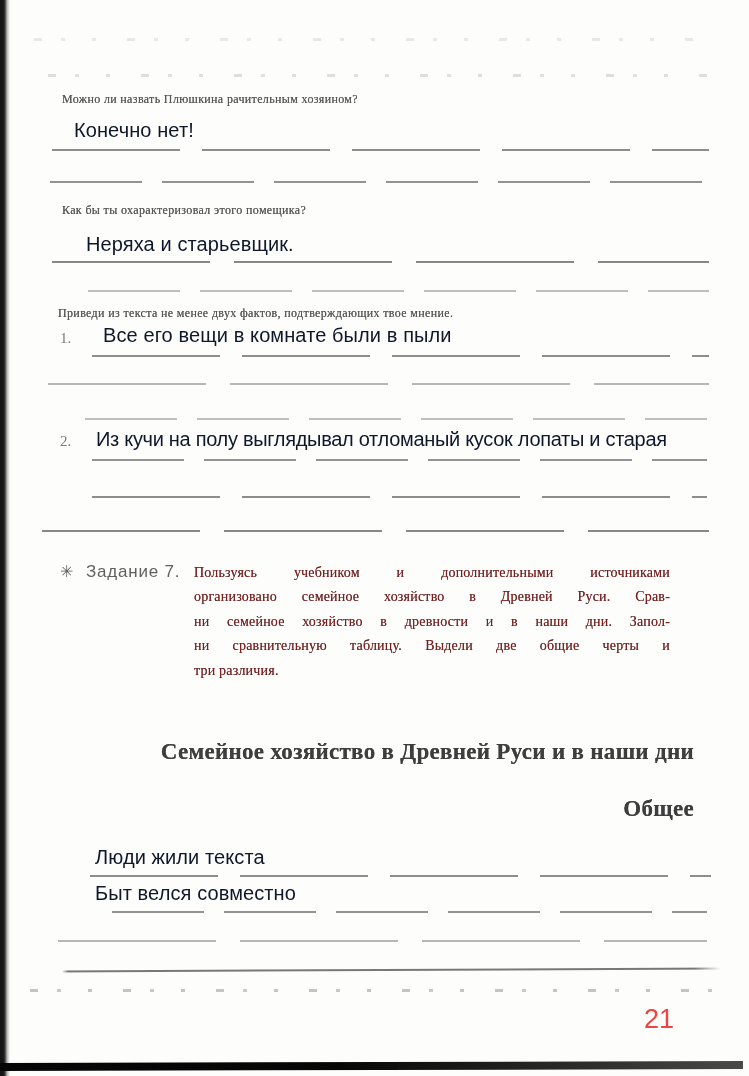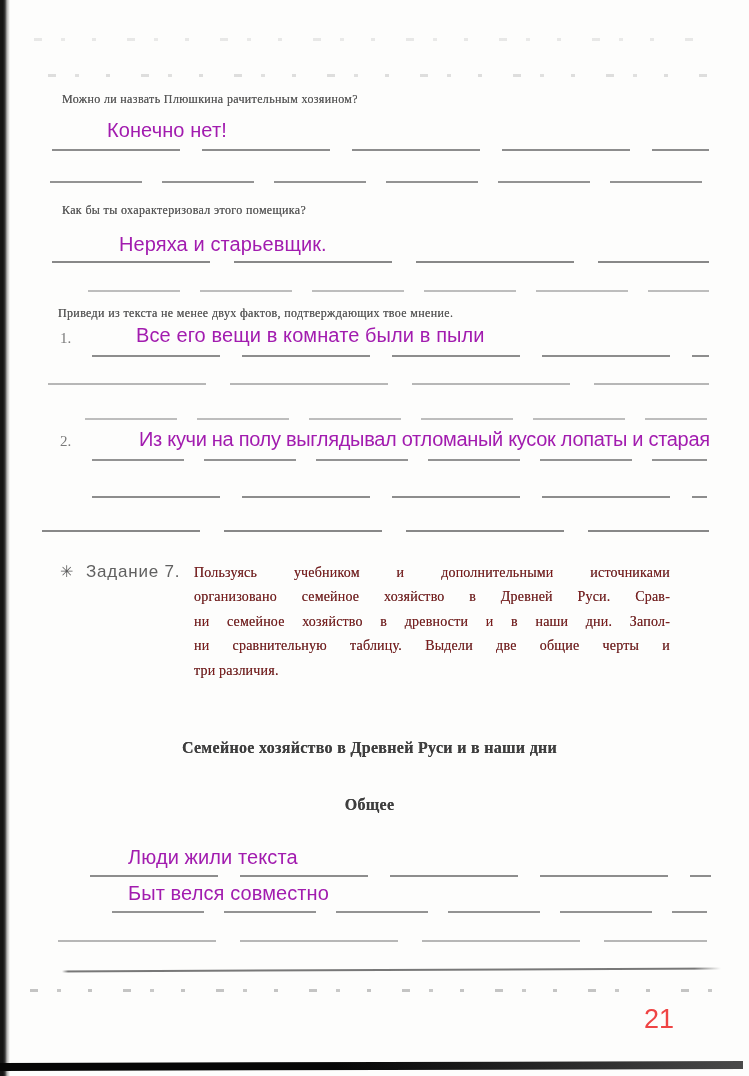--- a/index.html
+++ b/index.html
@@ -24,21 +24,21 @@
   }
   
   .q {
     position:absolute; font-size:12px; color:#585858; letter-spacing:.35px;
     white-space:nowrap; text-shadow:0 0 .5px #6a6a6a;
   }
   .num { position:absolute; font-size:15px; color:#7a7a7a; }
   
   .hw {
     position:absolute; font-family:"Liberation Sans", sans-serif;
-    font-size:20px; color:#a21caf; white-space:nowrap; letter-spacing:.1px;margin-left:33px;
+    font-size:20px; color:#0f172a; white-space:nowrap; letter-spacing:.1px;
   }
   .hw.tight { letter-spacing:-.3px; }
   
   .line { position:absolute; height:2px; }
   .seg-a { background:repeating-linear-gradient(to right,#8d8d8d 0 128px,rgba(0,0,0,0) 128px 150px); }
   .seg-b { background:repeating-linear-gradient(to right,#939393 0 92px,rgba(0,0,0,0) 92px 112px); }
   .seg-c { background:repeating-linear-gradient(to right,#888888 0 158px,rgba(0,0,0,0) 158px 182px); }
   .faint { opacity:.6; }
   .longline {
     position:absolute; height:2px;
@@ -50,22 +50,22 @@
   .marker { width:26px; font-size:16px; color:#5a5a5a; padding-top:1px; }
   .task-label {
     width:108px; font-family:"Liberation Sans", sans-serif;
     font-size:17px; letter-spacing:.8px; color:#606060; padding-top:1px;
   }
   .task-lines { flex:1; font-size:14px; line-height:24.4px; color:#7f1d1d; letter-spacing:.2px; text-shadow:0 0 .5px #6a6a6a; }
   .tline { text-align:justify; text-align-last:justify; }
   .tline.last { text-align-last:left; }
   
   .center-h {
-    position:absolute; left:45px; right:55px; text-align:center;
-    font-weight:700; font-size:16px; color:#3e3e3e; letter-spacing:.3px;
+    position:absolute; left:45px; right:55px; text-align:right;
+    font-weight:700; font-size:23px; color:#3e3e3e; letter-spacing:.3px;
     text-shadow:0 0 .5px #555;
   }
   .pagenum {
     position:absolute; top:1004px; left:644px;
     font-family:"Liberation Sans", sans-serif; font-size:27px; color:#ef4444;
   }
 </style>
 </head>
 <body>
 
@@ -87,21 +87,21 @@
 
   <div class="q" style="top:306px;left:58px">Приведи из текста не менее двух фактов, подтверждающих твое мнение.</div>
 
   <div class="num" style="top:330px;left:60px">1.</div>
   <div class="hw" style="top:324px;left:103px">Все его вещи в комнате были в пыли</div>
   <div class="line seg-a" style="top:355px;left:92px;right:40px"></div>
   <div class="line seg-c faint" style="top:383px;left:48px;right:40px"></div>
   <div class="line seg-b faint" style="top:418px;left:85px;right:42px"></div>
 
   <div class="num" style="top:433px;left:60px">2.</div>
-  <div class="hw tight" style="top:428px;left:106px">Из кучи на полу выглядывал отломаный кусок лопаты и старая</div>
+  <div class="hw tight" style="top:428px;left:96px">Из кучи на полу выглядывал отломаный кусок лопаты и старая</div>
   <div class="line seg-b" style="top:459px;left:92px;right:42px"></div>
   <div class="line seg-a" style="top:496px;left:92px;right:42px"></div>
   <div class="line seg-c" style="top:530px;left:42px;right:40px"></div>
 
   <div class="task">
     <span class="marker">✳</span>
     <span class="task-label">Задание 7.</span>
     <div class="task-lines">
       <div class="tline">Пользуясь учебником и дополнительными источниками</div>
       <div class="tline">организовано семейное хозяйство в Древней Руси. Срав-</div>

